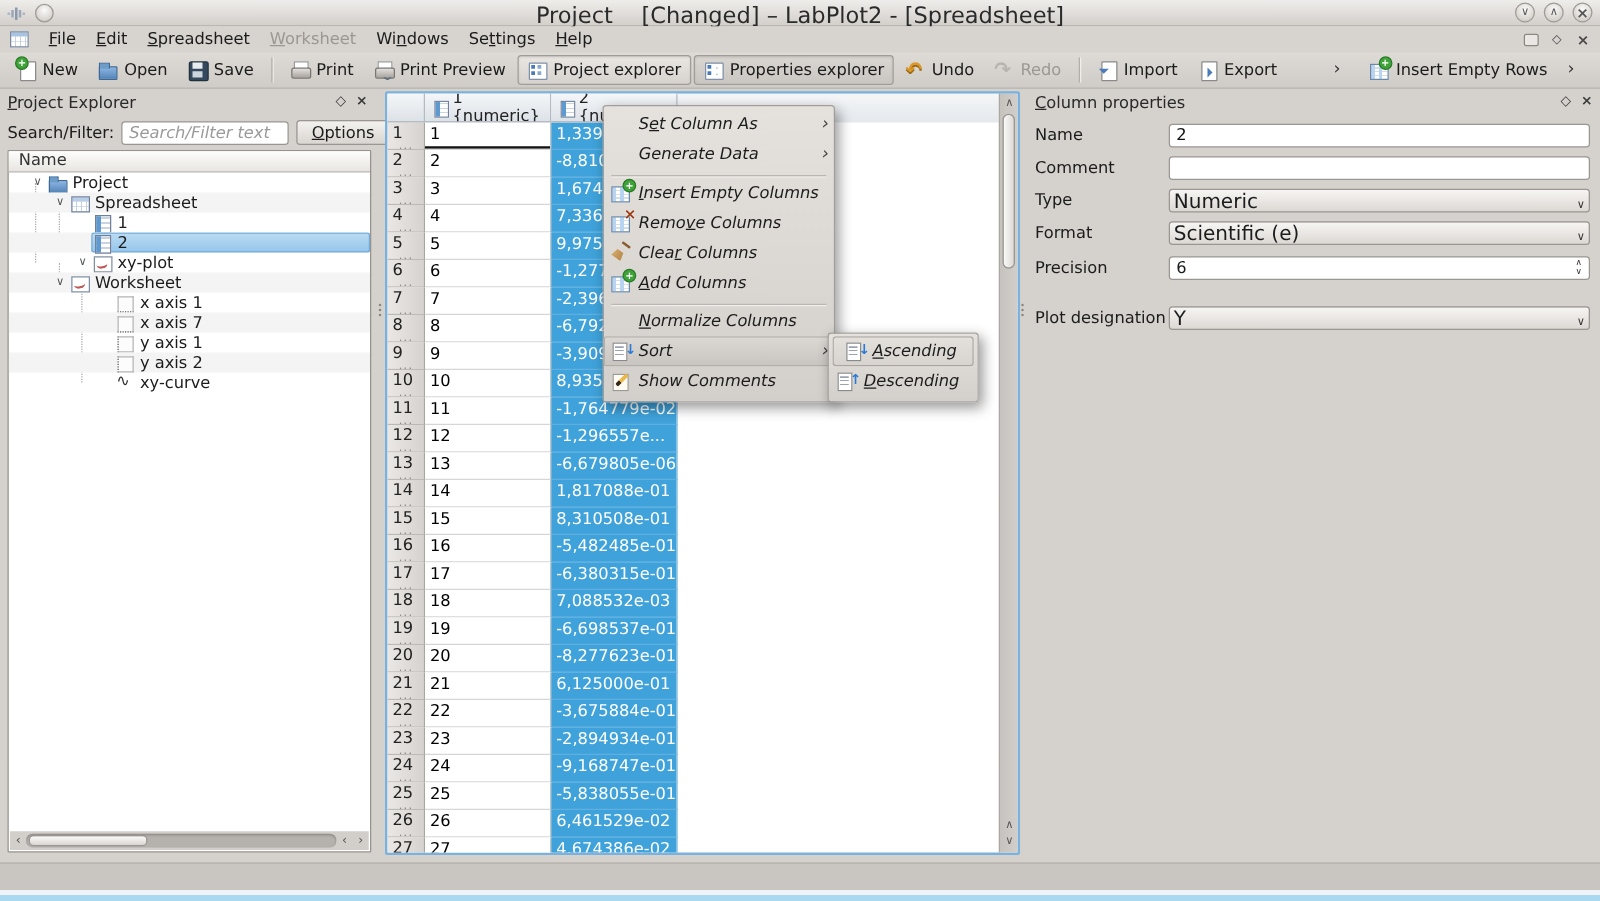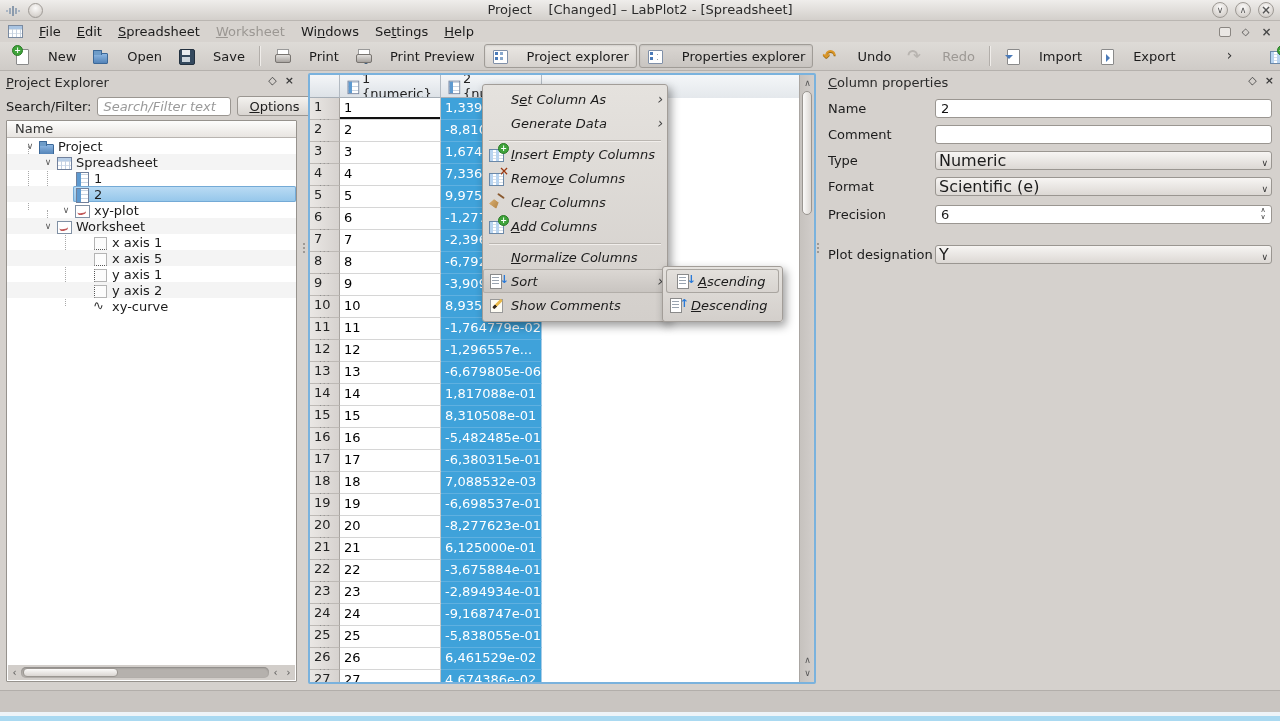--- a/index.html
+++ b/index.html
@@ -6,21 +6,21 @@
   body { background:#888; }
   u { text-decoration: underline; }
   #screen{
     position:relative; width:1280px; height:721px; overflow:hidden;
     background:#d5d1cd; font-family:"DejaVu Sans", sans-serif; font-size:13px; color:#1c1c1c;
     -webkit-font-smoothing:antialiased;
   }
   
   #titlebar{position:absolute;left:0;top:0;width:1280px;height:21px;
     background:linear-gradient(#efedeb,#d3cfcb);border-bottom:1px solid #bab6b2;}
-  #title-text{position:absolute;left:0;right:0;top:2px;text-align:center;font-size:13px;color:#2a2a2a;white-space:pre;}
+  #title-text{position:absolute;left:0;right:0;top:2px;text-align:center;font-size:18px;color:#2a2a2a;white-space:pre;}
   .tb-left{position:absolute;left:6px;top:3px;display:flex;gap:8px;align-items:center;}
   .pulse{display:inline-block;width:14px;height:12px;background:
     linear-gradient(#8a9aac,#8a9aac) 6px 1px/2px 10px no-repeat,
     linear-gradient(#9aa8b8,#9aa8b8) 3px 3px/2px 6px no-repeat,
     linear-gradient(#9aa8b8,#9aa8b8) 9px 3px/2px 6px no-repeat,
     linear-gradient(#aab6c4,#aab6c4) 0 5px/2px 2px no-repeat,
     linear-gradient(#aab6c4,#aab6c4) 12px 5px/2px 2px no-repeat;}
   .wbtn{width:16px;height:16px;border-radius:50%;
     background:radial-gradient(circle at 50% 32%,#fbfaf9,#dcd8d4 62%,#c6c2be);
     border:1px solid #9e9a95;display:inline-flex;align-items:center;justify-content:center;
@@ -38,21 +38,21 @@
   .mb-item.disabled{color:#9b9793;}
   .mdi-btns{margin-left:auto;display:flex;gap:6px;align-items:center;}
   .mdibtn{width:15px;height:13px;display:inline-flex;align-items:center;justify-content:center;color:#4a4a4a;}
   .m-min::before{content:"";width:10px;height:8px;border:1px solid #8a8682;border-radius:2px;background:#eae7e4;}
   .m-rest::before{content:"◇";font-size:10px;}
   .m-close::before{content:"×";font-weight:700;font-size:12px;}
   
   #toolbar{position:absolute;left:0;top:42px;width:1280px;height:29px;
     background:linear-gradient(#dedbd7,#cfcbc7);border-bottom:1px solid #b5b1ad;
     display:flex;align-items:center;padding:0 6px;gap:2px;}
-  .tbtn{display:flex;align-items:center;gap:19px;padding:2px 7px;height:24px;border-radius:3px;white-space:nowrap;}
+  .tbtn{display:flex;align-items:center;gap:5px;padding:2px 7px;height:24px;border-radius:3px;white-space:nowrap;}
   .tbtn.toggle{border:1px solid #a09c97;background:linear-gradient(#eae7e3,#d6d2ce);box-shadow:inset 0 1px 2px rgba(0,0,0,.10);}
   .tbtn.darker{background:linear-gradient(#dad6d2,#c9c5c1);}
   .tbtn.disabled{color:#9c9894;}
   .tbtn.sep{width:1px;height:20px;padding:0;background:#b2aeaa;box-shadow:1px 0 0 #f0edea;margin:0 5px;border-radius:0;}
   .tbtn.spacer{flex:1;}
   .tbtn.chev{padding:0 3px;color:#333;}
   
   [data-icon]{display:inline-block;position:relative;width:16px;height:16px;flex:none;}
   [data-icon="overflow-chevron"]::before{content:"›";position:absolute;left:4px;top:-1px;font-size:14px;color:#333;}
   [data-icon="new-document"]::before{content:"";position:absolute;left:3px;top:1px;width:11px;height:14px;background:#fff;border:1px solid #8a8a8a;border-radius:1px;}
@@ -374,21 +374,21 @@
             <span class="thl">
               <span data-icon="axis-x"></span>
               <span class="tlabel">x axis 1</span>
             </span>
           </div>
 
           <div class="trow lvl3">
             <span class="texp"></span>
             <span class="thl">
               <span data-icon="axis-x"></span>
-              <span class="tlabel">x axis 5</span>
+              <span class="tlabel">x axis 7</span>
             </span>
           </div>
 
           <div class="trow lvl3">
             <span class="texp"></span>
             <span class="thl">
               <span data-icon="axis-y"></span>
               <span class="tlabel">y axis 1</span>
             </span>
           </div>

